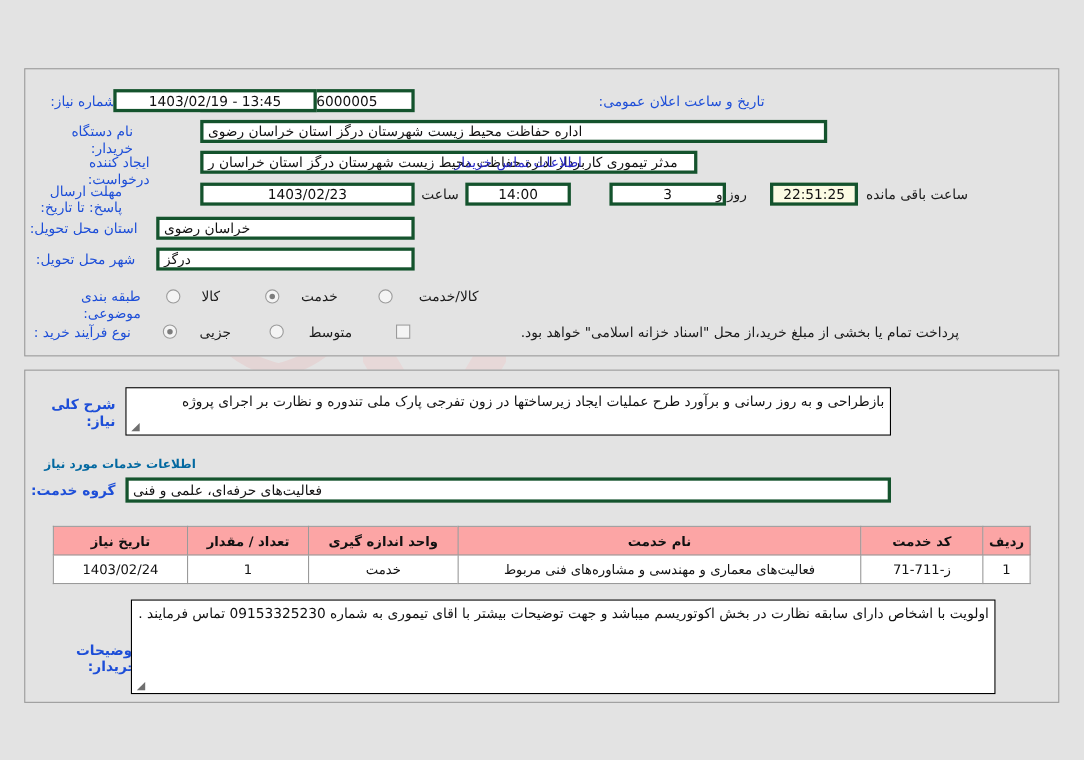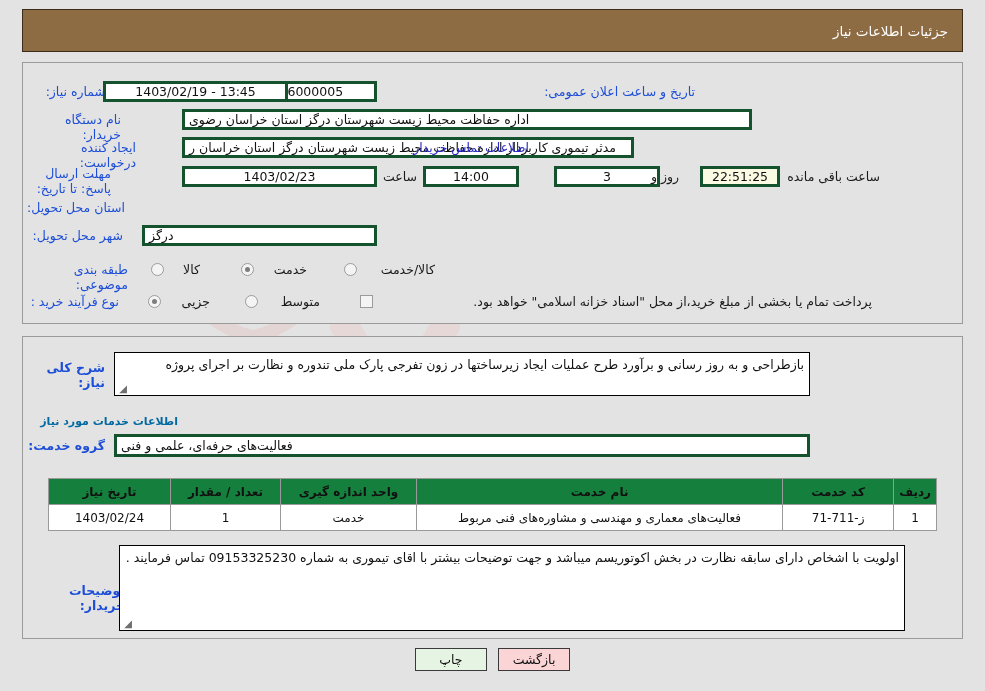--- a/index.html
+++ b/index.html
@@ -102,21 +102,21 @@
     position: absolute; font-size: 11px; font-weight: bold;
     color: #0369a1; z-index: 4;
   }
 
   
   .tbl {
     position: absolute; right: 48px; top: 478px; width: 889px;
     border-collapse: collapse; z-index: 4; background: #fff;
   }
   .tbl th {
-    background: #15803d; border: 1px solid #9a9a9a;
+    background: #fca5a5; border: 1px solid #9a9a9a;
     font-size: 12px; font-weight: bold; color: #111;
     height: 26px; padding: 0 5px; text-align: center;
   }
   .tbl td {
     background: #ffffff; border: 1px solid #9a9a9a;
     font-size: 12px; color: #111; height: 26px;
     padding: 0 5px; text-align: center;
   }
 
   
@@ -138,23 +138,20 @@
   <svg class="wm-shield" viewBox="0 0 100 110">
     <path d="M50 4 L95 20 V58 C95 84 74 100 50 106 C26 100 5 84 5 58 V20 Z" fill="none" stroke="#e9b9b9" stroke-width="9"></path>
   </svg>
   <svg class="wm-v" viewBox="0 0 100 90">
     <path d="M6 6 L50 80 L94 6" fill="none" stroke="#f0c4c4" stroke-width="22" stroke-linejoin="miter"></path>
   </svg>
   <div class="watermark">
     <span class="wm-text">AnaTender.neT</span>
   </div>
 
-  <div class="titlebar">
-    <span>جزئیات اطلاعات نیاز</span>
-  </div>
 
   <div class="panel" id="panel-top"></div>
 
   <div class="lbl" style="right:880px; top:84px; width:80px;">شماره نیاز:</div>
   <div class="fld center" style="right:608px; top:81px; width:195px; height:21px;">1103030556000005</div>
 
   <div class="lbl" style="right:290px; top:84px; width:180px;">تاریخ و ساعت اعلان عمومی:</div>
 
   <div class="fld center" style="left:103px; top:81px; width:185px; height:21px;">13:45 - 1403/02/19</div>
 
@@ -168,20 +165,21 @@
   <div class="lbl" style="right:874px; top:166px; width:86px;">مهلت ارسال پاسخ: تا تاریخ:</div>
   <div class="fld center" style="right:608px; top:166px; width:195px; height:21px;">1403/02/23</div>
   <div class="plain" style="right:568px; top:169px;">ساعت</div>
   <div class="fld center" style="right:466px; top:166px; width:96px; height:21px;">14:00</div>
   <div class="fld center" style="right:325px; top:166px; width:106px; height:21px;">3</div>
   <div class="plain" style="right:306px; top:169px;">روز و</div>
   <div class="fld timer" style="right:205px; top:166px; width:80px; height:21px;">22:51:25</div>
   <div class="plain" style="right:105px; top:169px;">ساعت باقی مانده</div>
 
   <div class="lbl" style="right:860px; top:200px; width:100px;">استان محل تحویل:</div>
+  <div class="fld right" style="right:608px; top:197px; width:235px; height:21px;">خراسان رضوی</div>
 
   <div class="lbl" style="right:862px; top:228px; width:98px;">شهر محل تحویل:</div>
   <div class="fld right" style="right:608px; top:225px; width:235px; height:21px;">درگز</div>
 
   <div class="lbl" style="right:857px; top:262px; width:103px;">طبقه بندی موضوعی:</div>
 
   <span class="radio" style="right:821px; top:263px;"></span>
   <div class="plain" style="right:785px; top:262px;">کالا</div>
 
   <span class="radio on" style="right:731px; top:263px;"></span>
@@ -236,18 +234,14 @@
       </tr>
     </tbody>
   </table>
 
   <div class="lbl bold" style="right:860px; top:583px; width:96px;">توضیحات خریدار:</div>
   <div class="ta" style="right:80px; top:545px; width:786px; height:86px;">
     <span>اولویت با اشخاص دارای سابقه نظارت در بخش اکوتوریسم میباشد و جهت توضیحات بیشتر با اقای تیموری به شماره 09153325230  تماس فرمایند .</span>
     <span class="grip">◢</span>
   </div>
 
-  <div class="btnrow">
-    <div class="btn btn-back">بازگشت</div>
-    <div class="btn btn-print">چاپ</div>
-  </div>
 
 </div>
 
 </body></html>

